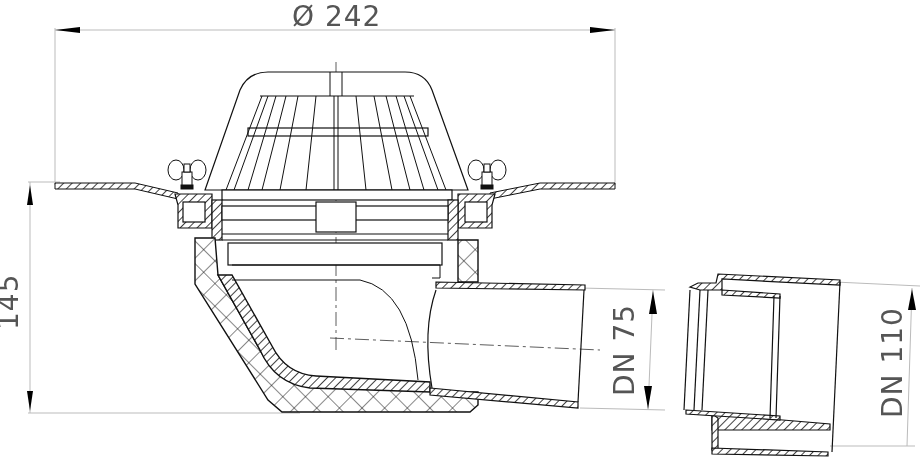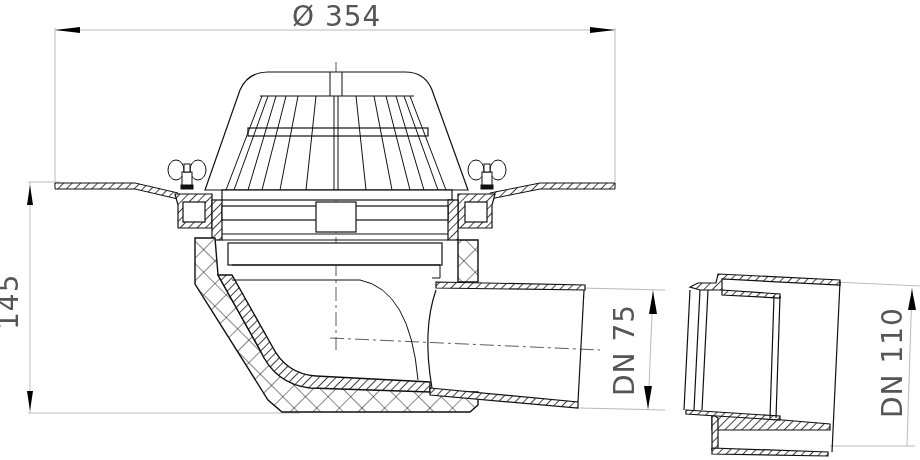--- a/index.html
+++ b/index.html
@@ -142,16 +142,16 @@
     <path d="M686 410 L780 416 L780 420 L686 414 Z" fill="url(#hatch)"></path>
     <line x1="690" y1="290" x2="684" y2="410" fill="none"></line>
     <line x1="700" y1="290" x2="694" y2="410" fill="none"></line>
     <line x1="708" y1="290" x2="702" y2="410" fill="none"></line>
     <line x1="774" y1="296" x2="770" y2="418" fill="none"></line>
     <line x1="780" y1="296" x2="776" y2="418" fill="none"></line>
     <line x1="840" y1="282" x2="832" y2="452" fill="none"></line>
   </g>
 </svg>
 
-<div class="dimlabel lbl-dia">Ø 354</div>
+<div class="dimlabel lbl-dia">Ø 242</div>
 <div class="dimlabel lbl-h">145</div>
 <div class="dimlabel lbl-dn75">DN 75</div>
 <div class="dimlabel lbl-dn110">DN 110</div>
 
 </body></html>

